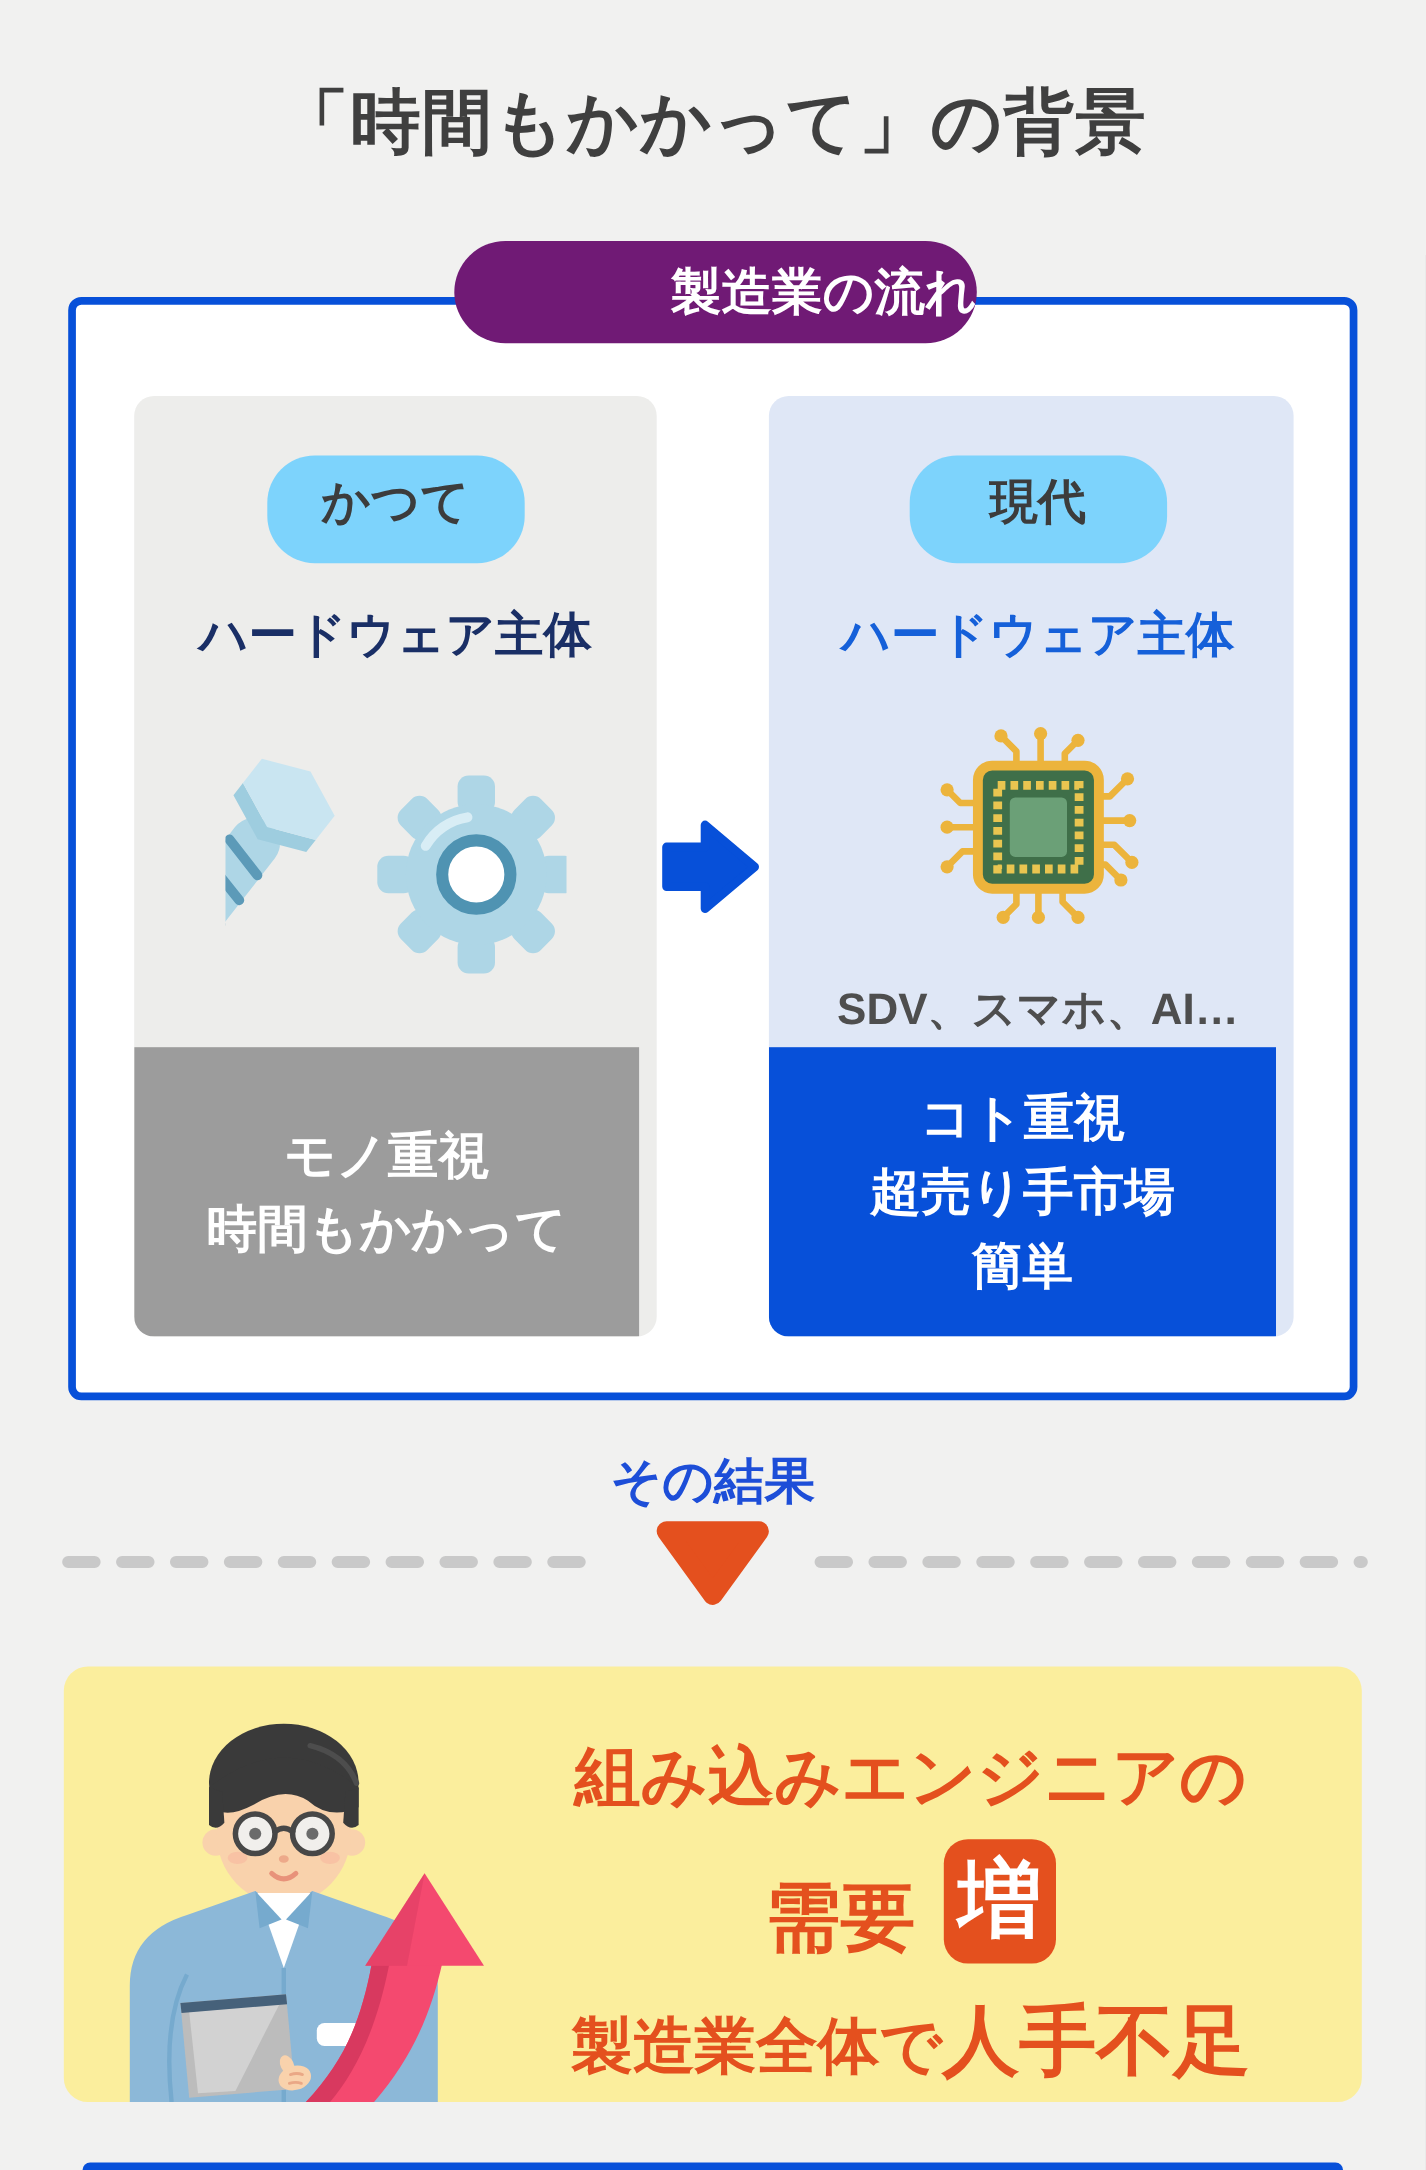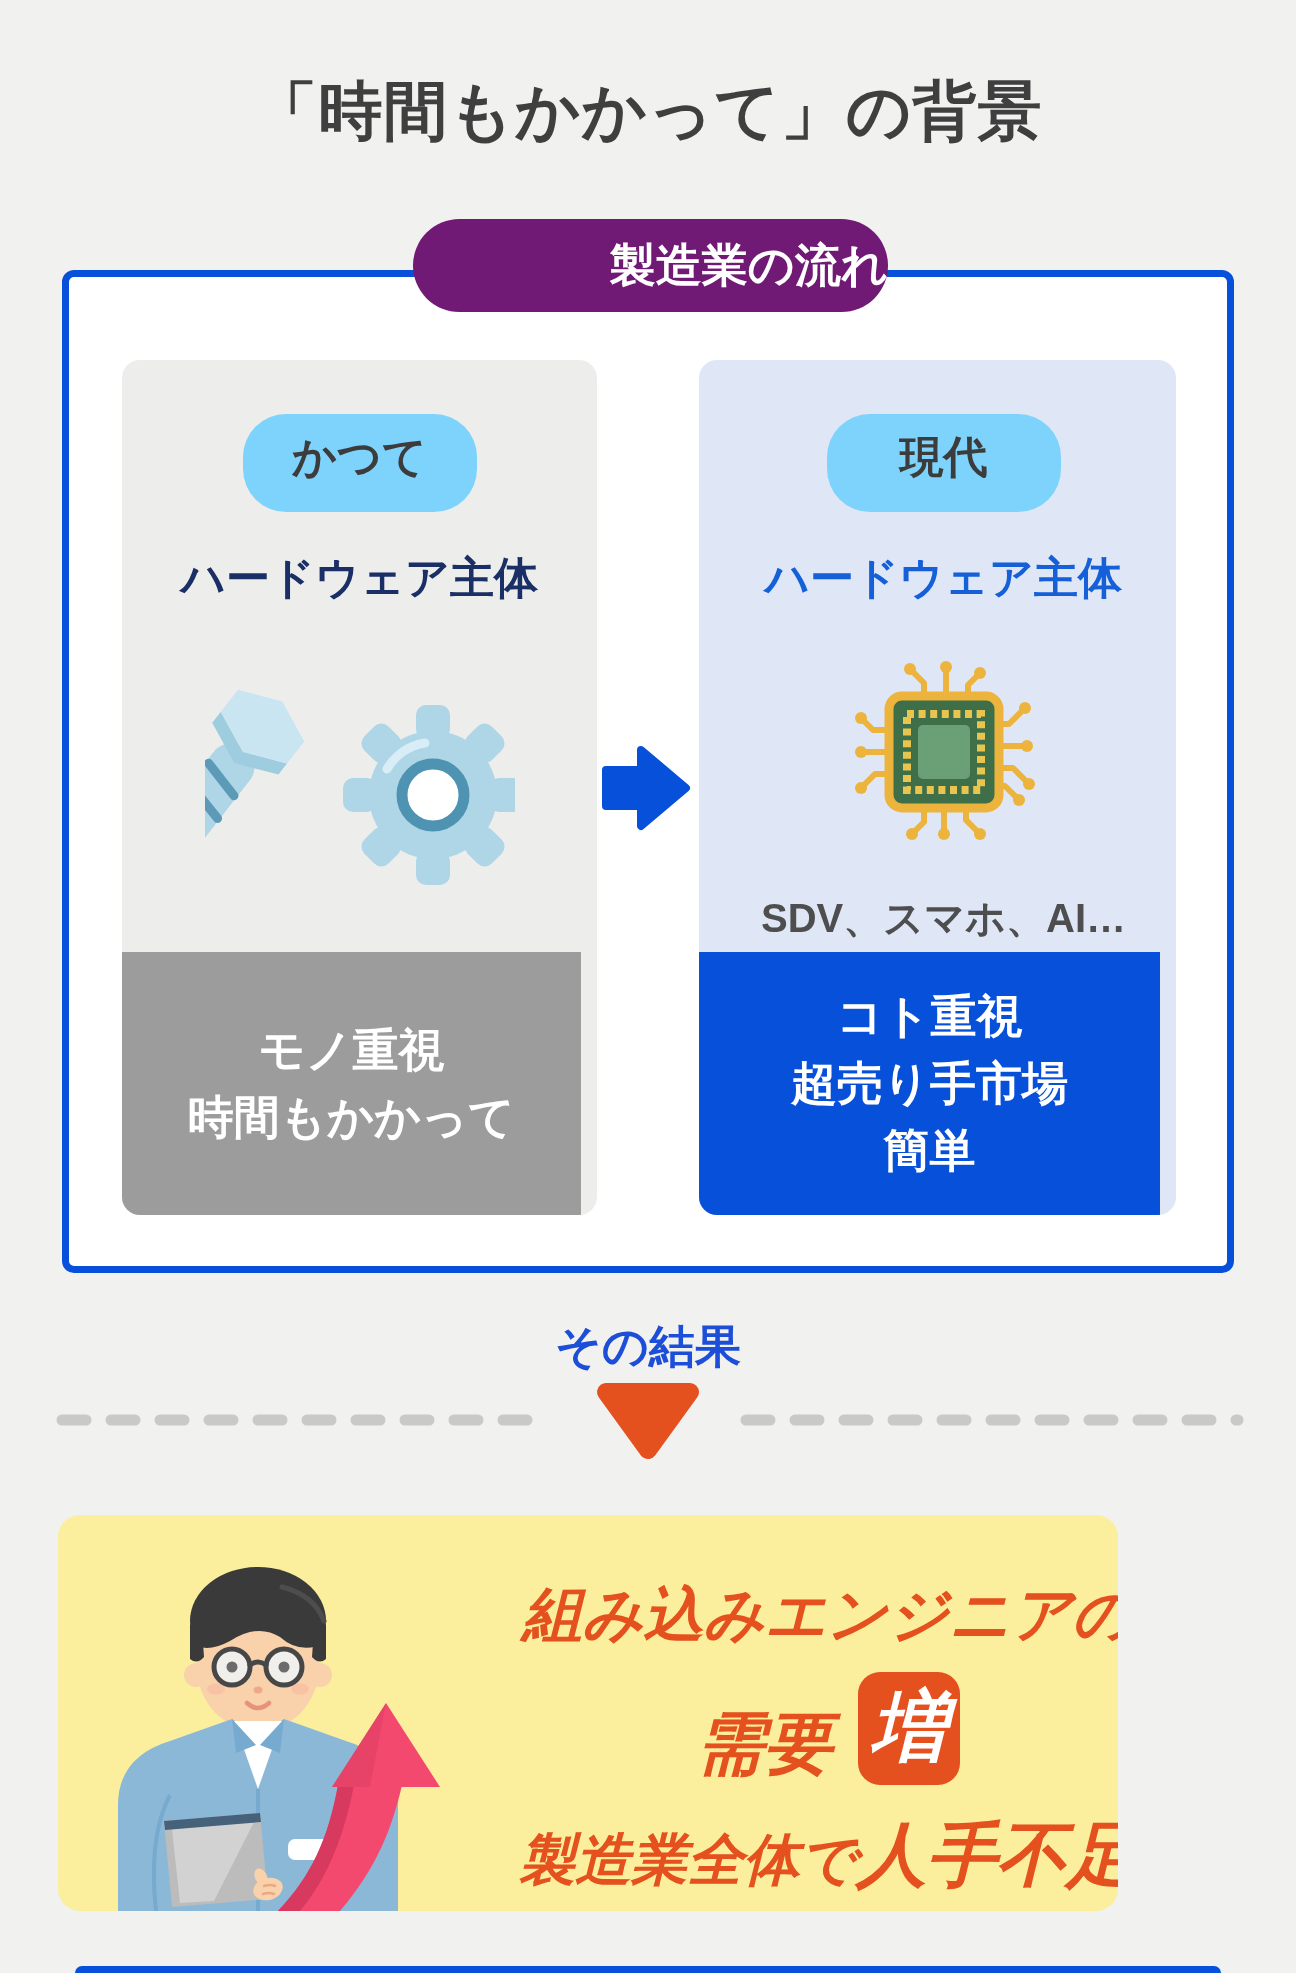--- a/index.html
+++ b/index.html
@@ -48,22 +48,22 @@
   .mid-arrow{position:absolute;left:601px;top:743px;z-index:2;}
   
   .result-label{
     position:absolute;top:1316px;left:0;width:100%;
     text-align:center;font-size:46px;color:#1d4ed8;
   }
   .dash-line{position:absolute;left:0;top:1412px;}
   .down-triangle{position:absolute;left:590px;top:1380px;}
   
   .outcome-box{
-    position:absolute;left:58px;top:1515px;width:1060px;height:396px;
-    background:#fbee9d;border-radius:22px;overflow:hidden;font-style:italic;
+    position:absolute;left:58px;top:1515px;width:1180px;height:396px;
+    background:#fbee9d;border-radius:22px;overflow:hidden;
   }
   .engineer{position:absolute;left:28px;top:22px;}
   .outcome-text{position:absolute;left:370px;top:60px;width:800px;text-align:center;}
   .outcome-line1{font-size:60px;color:#e4501e;white-space:nowrap;}
   .demand-row{
     margin-top:16px;display:flex;justify-content:center;align-items:flex-end;gap:26px;
   }
   .demand-label{font-size:68px;line-height:1.0;color:#e4501e;padding-bottom:8px;}
   .increase-badge{
     width:102px;height:113px;background:#e4501e;border-radius:22px;

